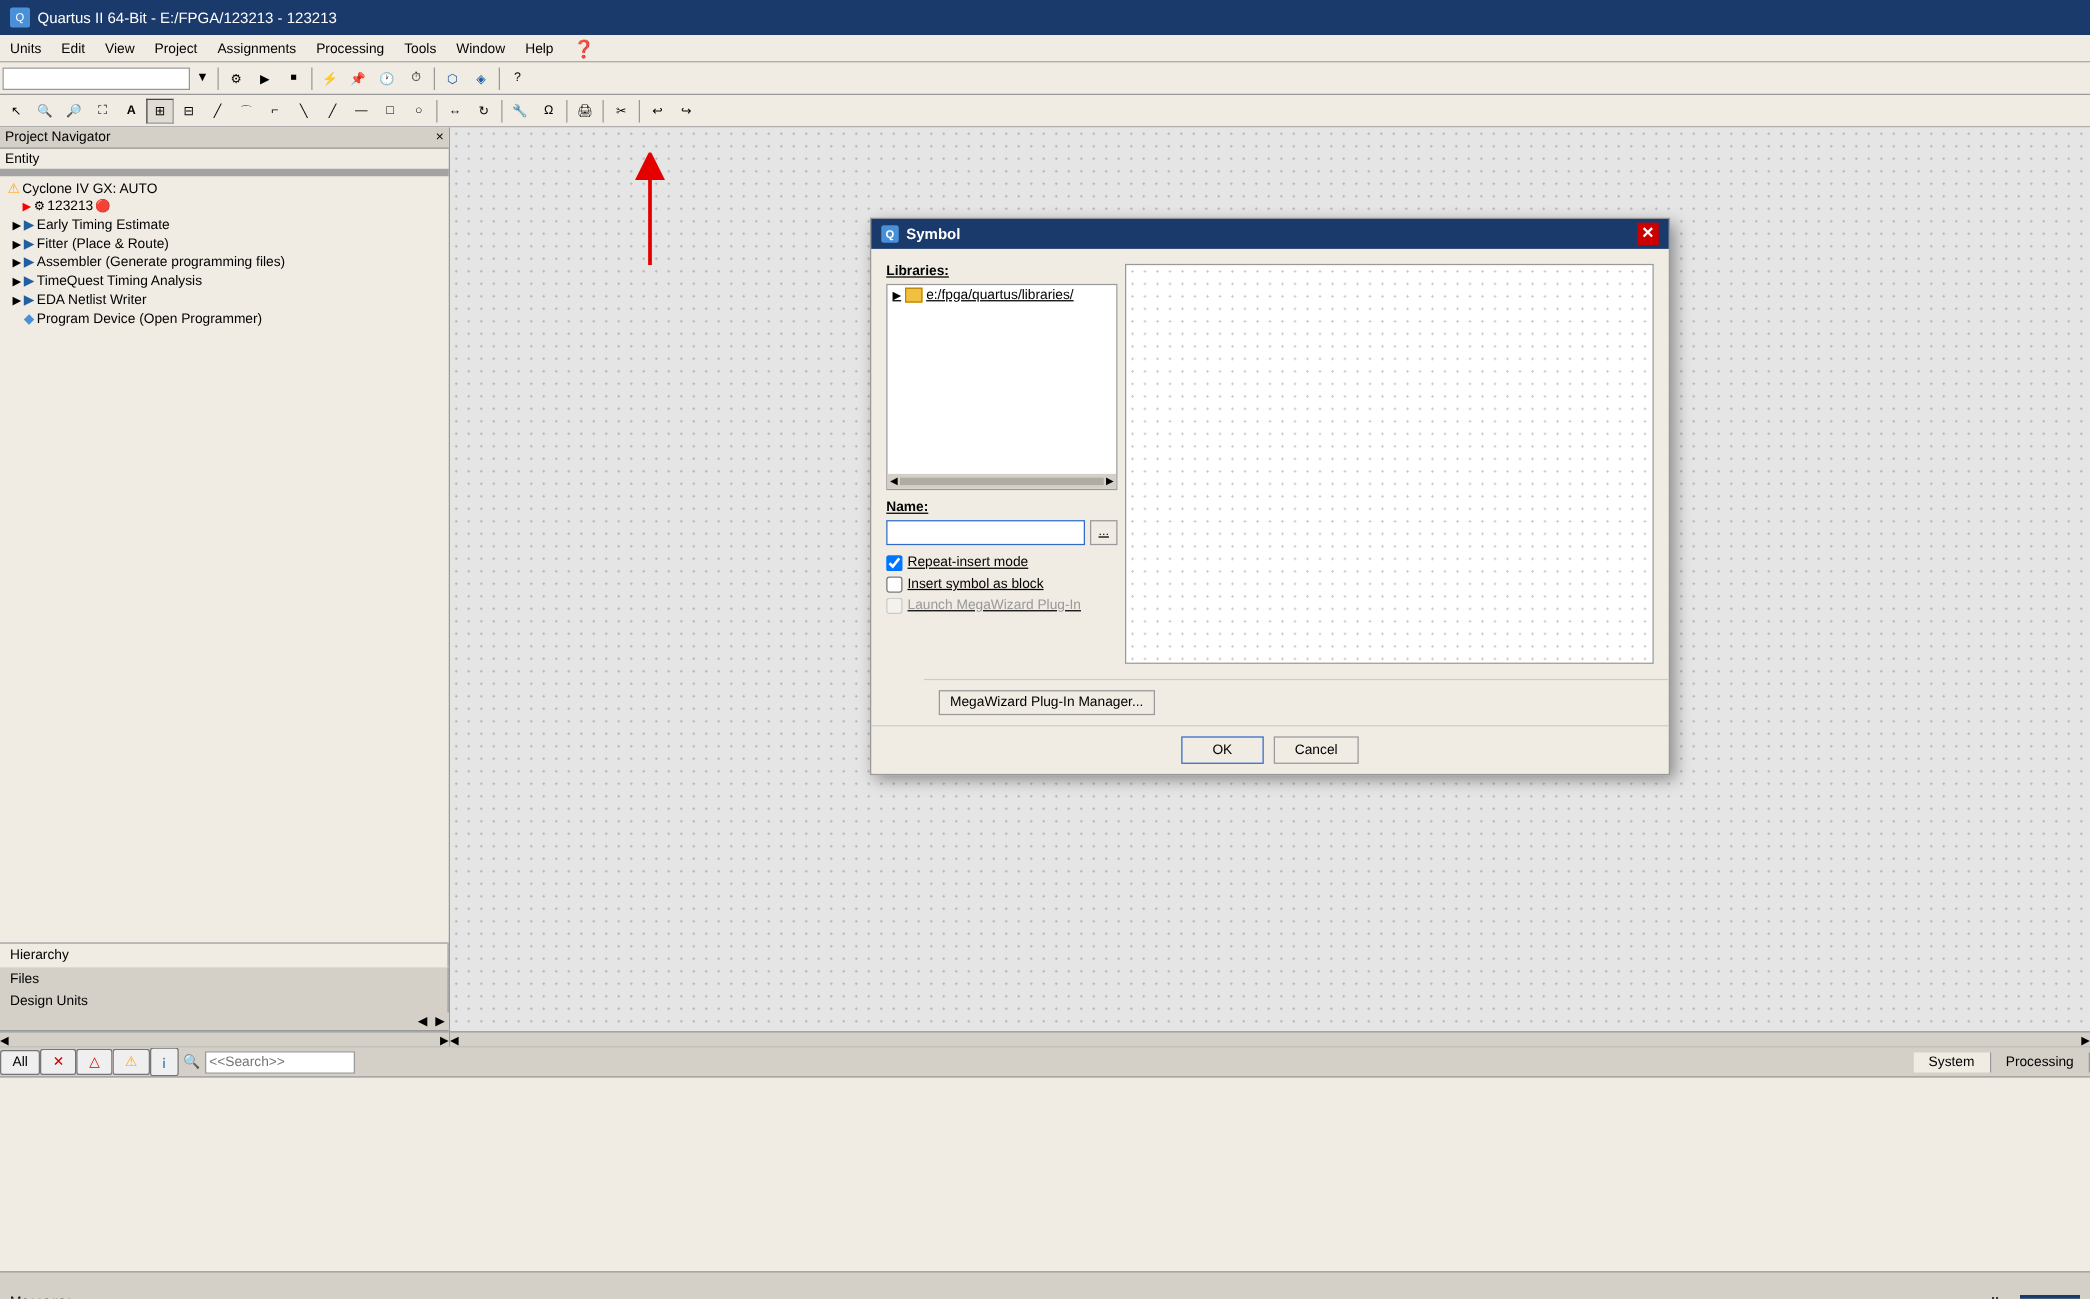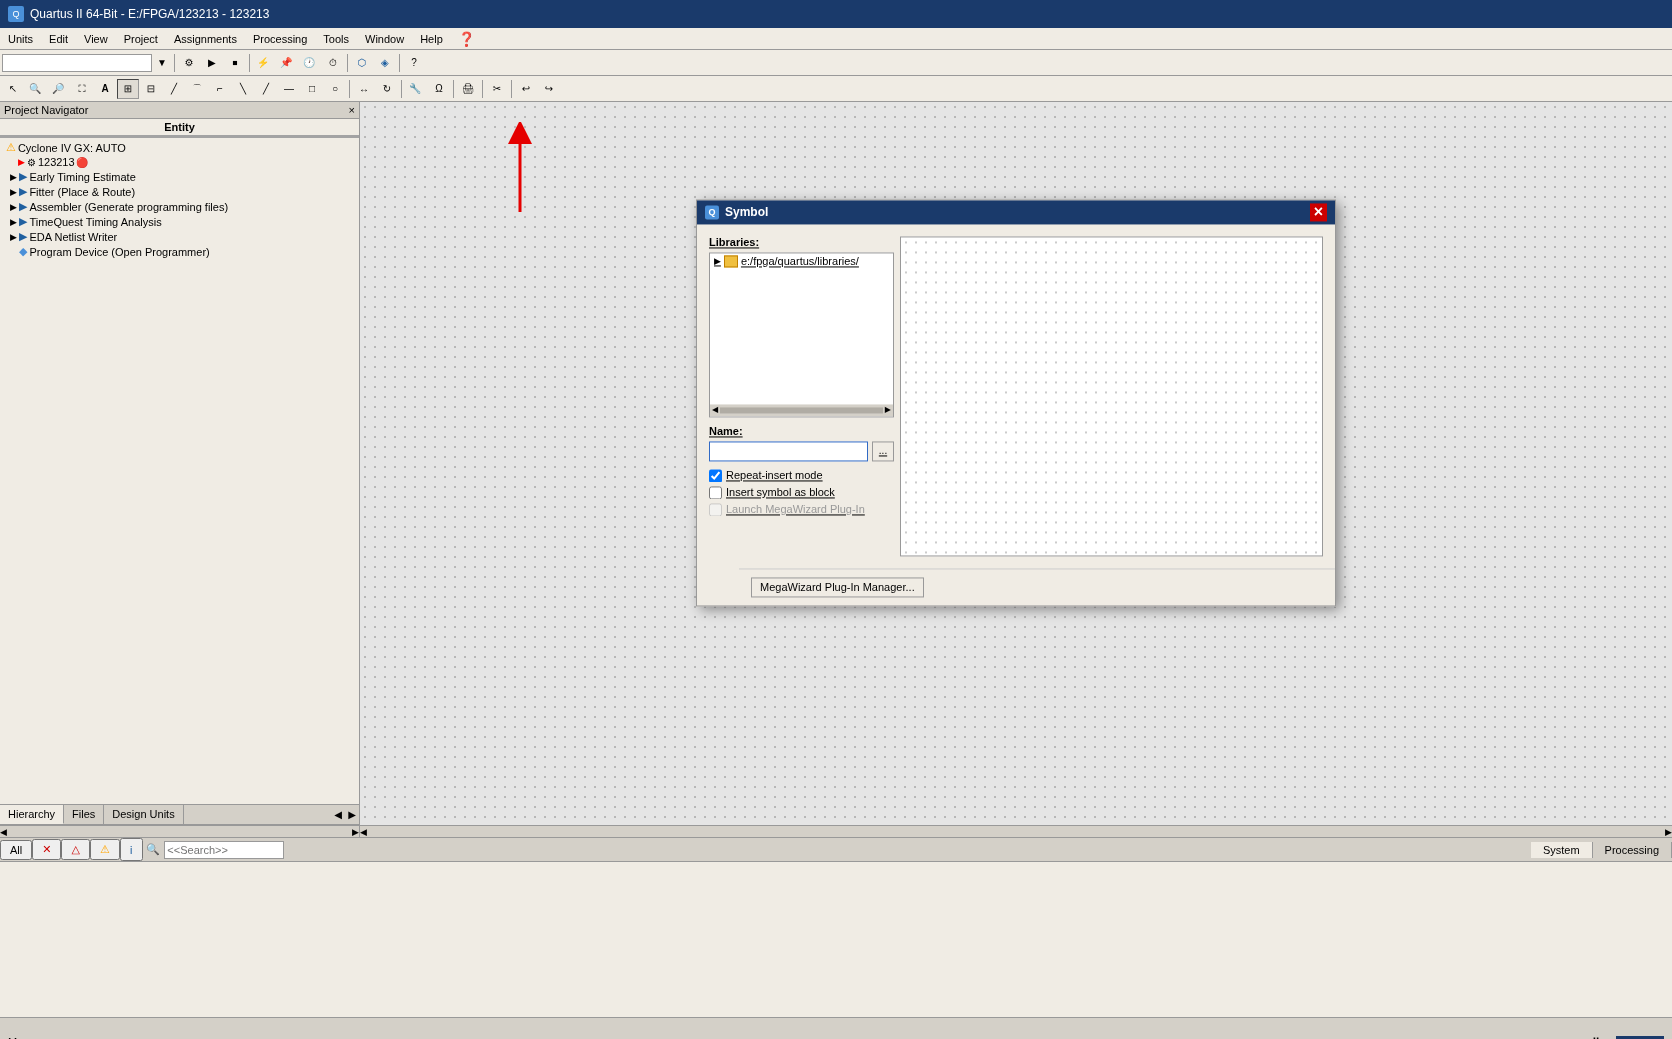--- a/index.html
+++ b/index.html
@@ -160,21 +160,21 @@
   <button class="tb-btn">↪</button>
 </div>
 
 <div id="main" style="display:flex; height:calc(1039px - 28px - 22px - 26px - 26px - 180px - 22px); position:relative;">
 
   <div id="left-panel">
     <div id="panel-header">
       <span>Project Navigator</span>
       <span style="cursor:pointer;">×</span>
     </div>
-    <div style="padding: 2px 4px; font-size:11px; font-weight:bold; border-bottom:3px solid #a3a3a3;text-align:center;">Entity</div>
+    <div style="padding: 2px 4px; font-size:11px; font-weight:normal; border-bottom:6px solid #a3a3a3;">Entity</div>
 
     <div id="panel-content">
       <div class="tree-item">
         <span style="font-size:11px;color:orange;margin-right:2px;">⚠</span>
         <span>Cyclone IV GX: AUTO</span>
       </div>
       <div class="tree-item" style="padding-left:16px;">
         <span style="color:red;margin-right:2px;font-size:9px;">▶</span>
         <span style="font-size:10px;margin-right:2px;">⚙</span>
         <span>123213</span>
@@ -205,21 +205,21 @@
         <span style="color:#2060a0;margin-right:2px;">▶</span>
         <span>EDA Netlist Writer</span>
       </div>
       <div class="tree-item" style="padding-left:8px;">
         <span style="font-size:9px;margin-right:2px;visibility:hidden;">▶</span>
         <span style="color:#4a90d9;margin-right:2px;">◆</span>
         <span>Program Device (Open Programmer)</span>
       </div>
     </div>
 
-    <div id="panel-tabs" style="border-top:1px solid #999;margin-top:auto;">
+    <div id="panel-tabs" style="border-top:1px solid #999;margin-top:auto;flex-direction:column;">
       <span class="panel-tab active">Hierarchy</span>
       <span class="panel-tab">Files</span>
       <span class="panel-tab">Design Units</span>
       <span class="panel-tab-nav">
         <span class="nav-btn">◀</span>
         <span class="nav-btn">▶</span>
       </span>
     </div>
 
     <div class="h-scroll">
@@ -308,20 +308,24 @@
             </div>
           </div>
 
           <div id="dialog-right"></div>
         </div>
 
         <div id="dialog-footer">
           <button class="mega-btn">MegaWizard Plug-In Manager...</button>
         </div>
 
+        <div id="dialog-buttons">
+          <button class="dlg-ok">OK</button>
+          <button class="dlg-cancel">Cancel</button>
+        </div>
       </div>
 
     </div>
 
     <div class="h-scroll">
       <span style="font-size:9px;cursor:pointer;">◀</span>
       <div style="flex:1;height:8px;background:#d4d0c8;margin:0 2px;"></div>
       <span style="font-size:9px;cursor:pointer;">▶</span>
     </div>
   </div>

